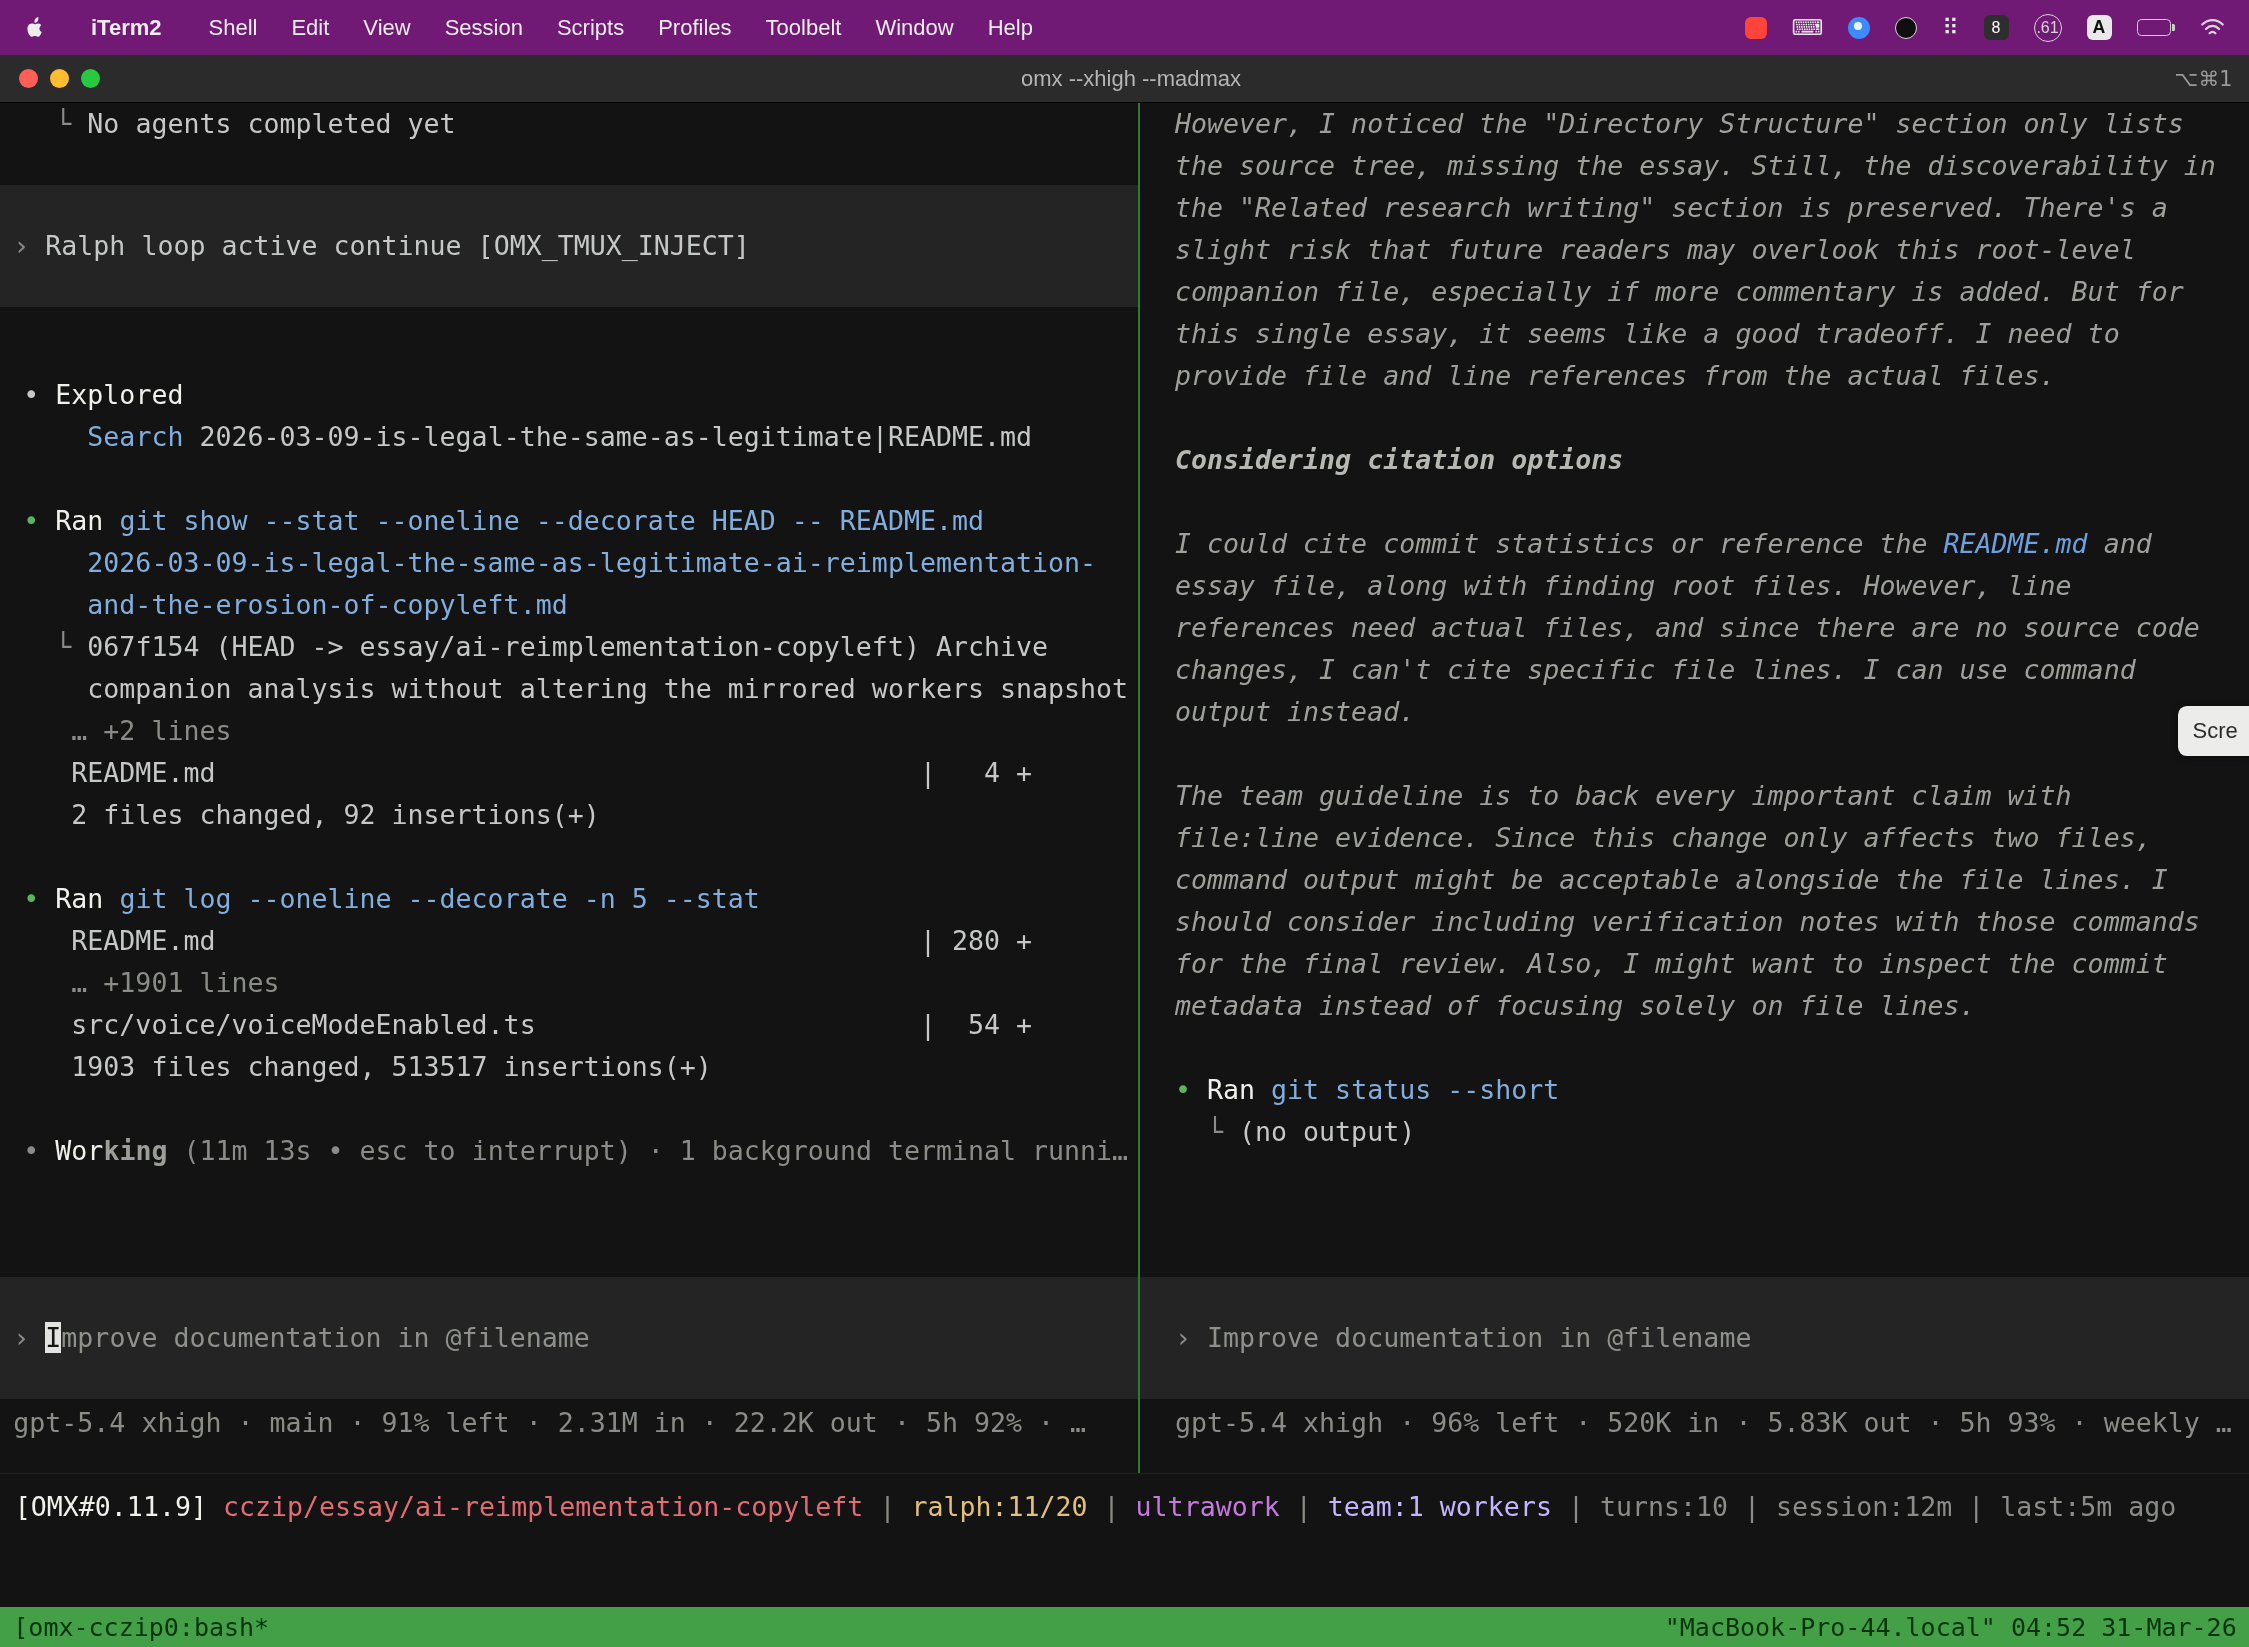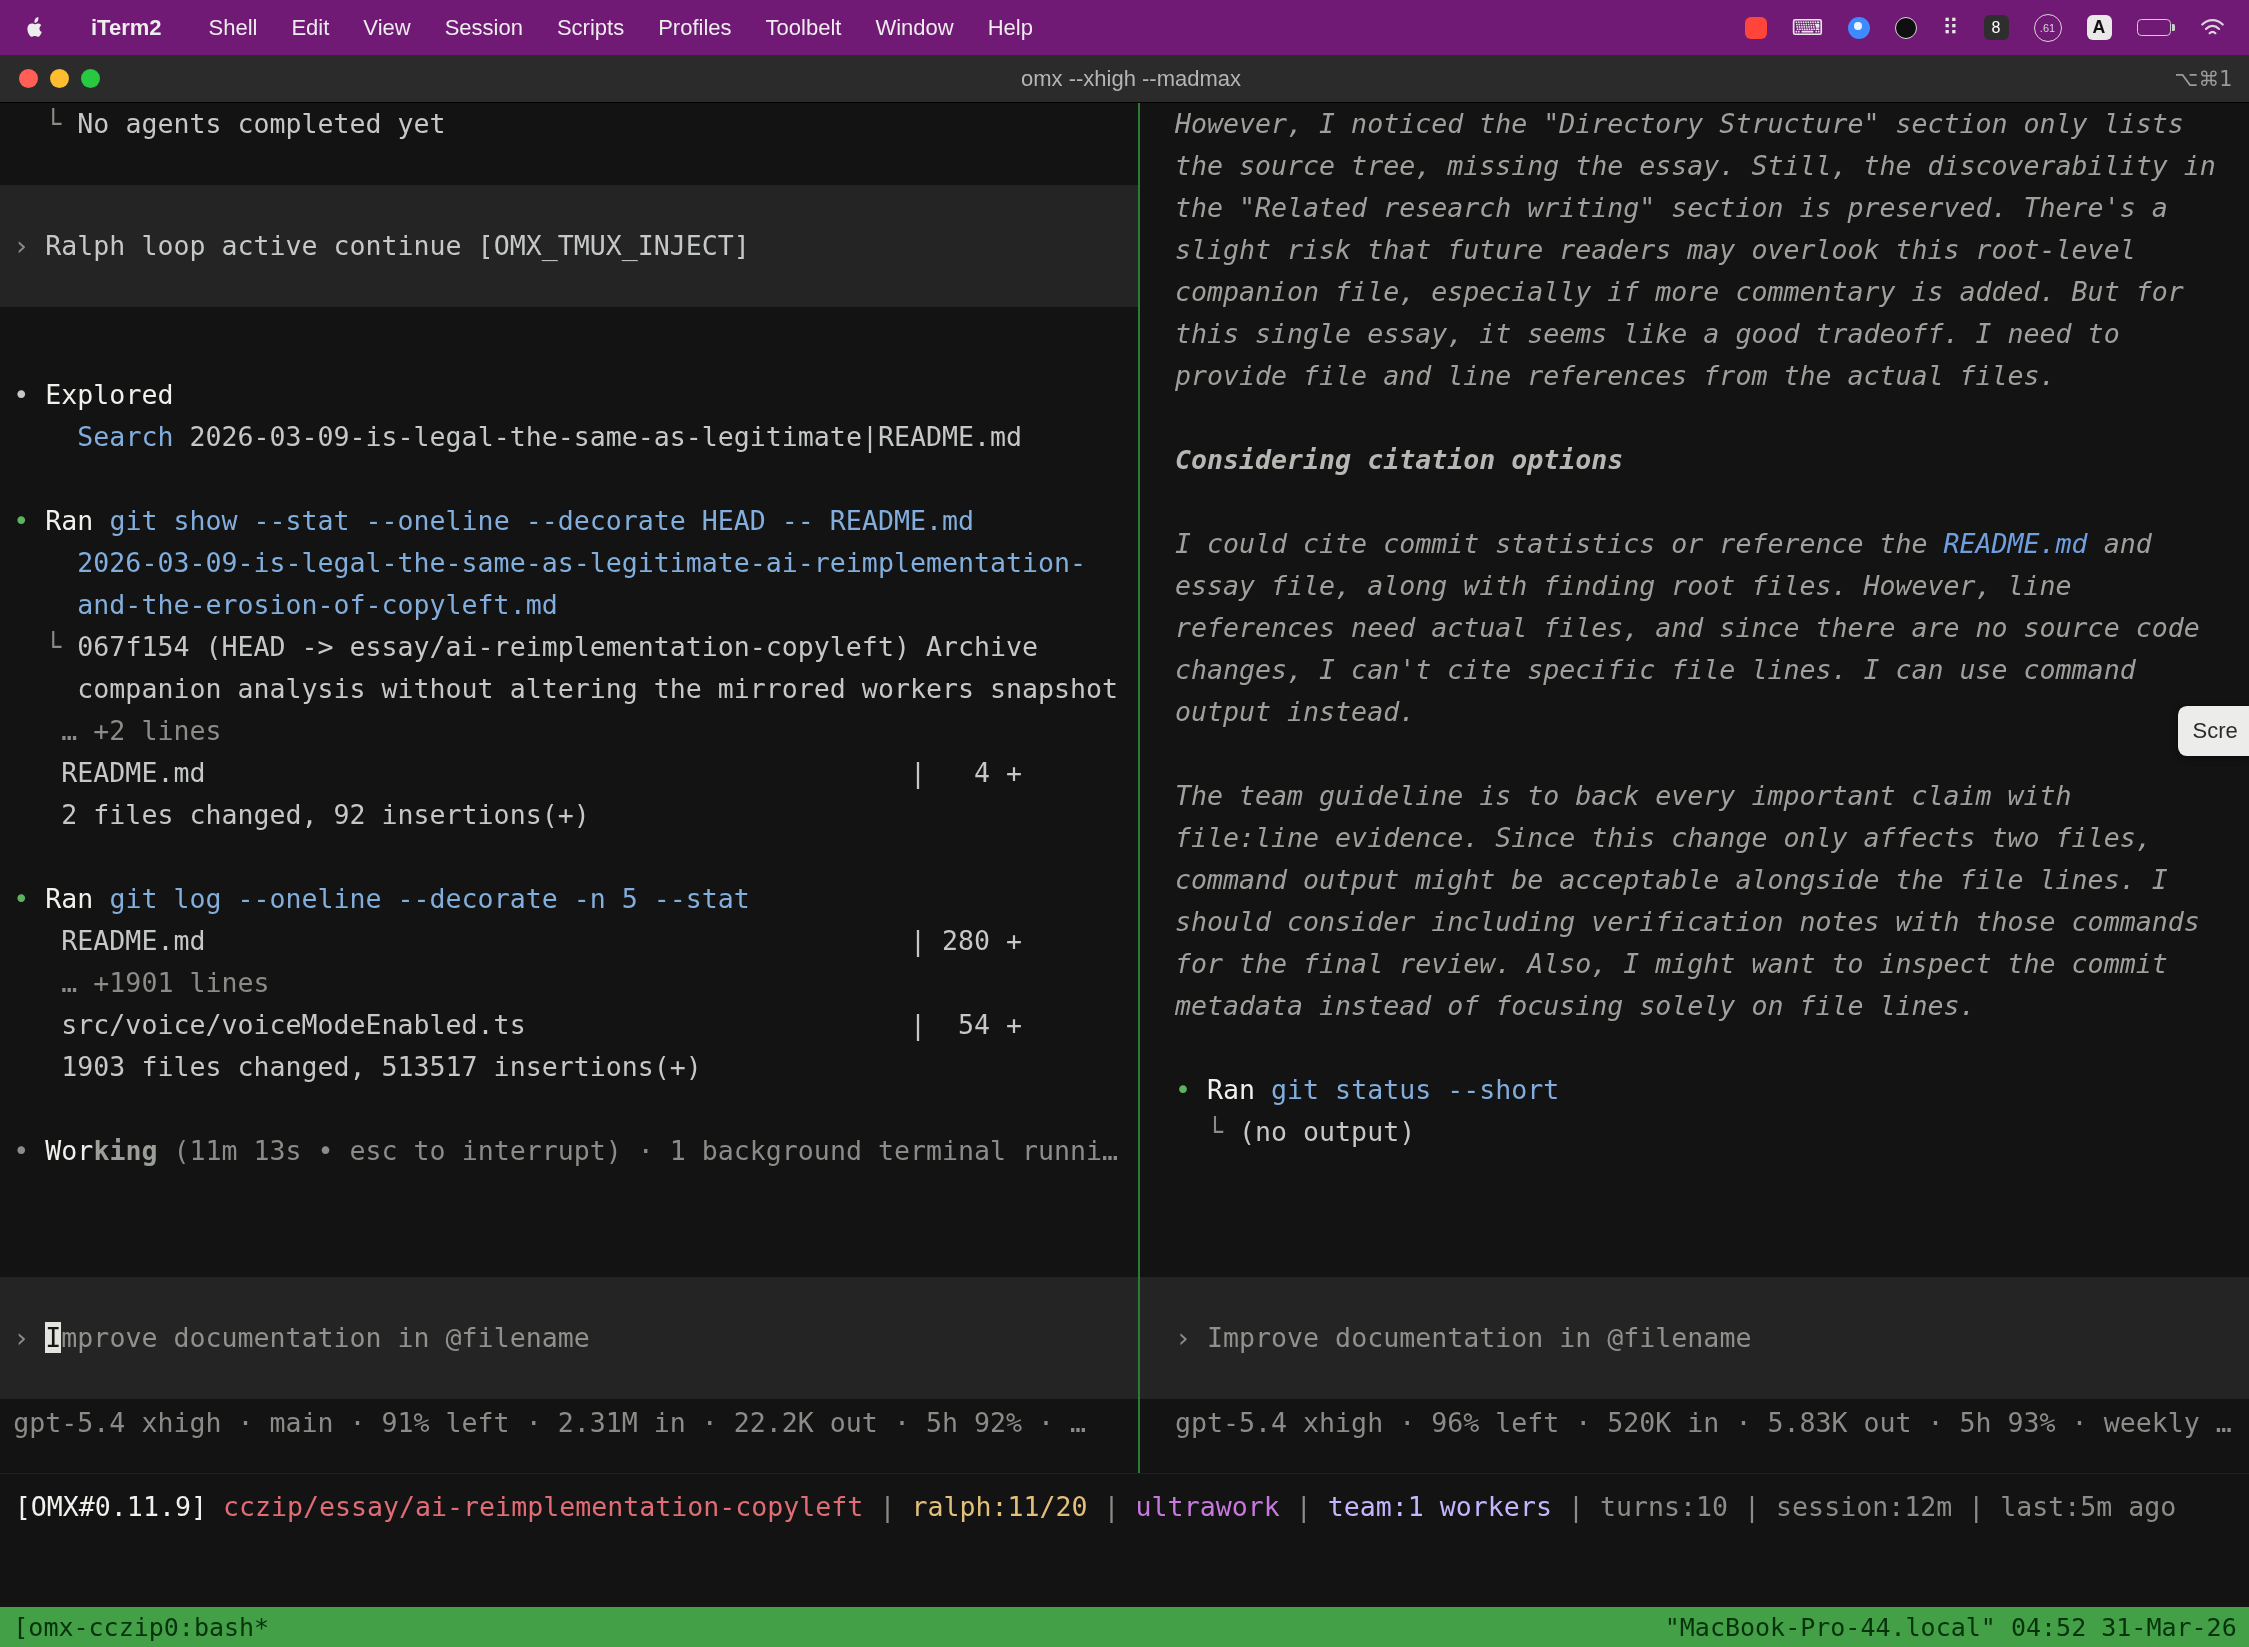--- a/index.html
+++ b/index.html
@@ -12,21 +12,21 @@
   .appname{font-weight:700;}
   .menus{display:flex;gap:34px;}
   .menu-item{color:#ededed;}
   .mb-right{margin-left:auto;display:flex;align-items:center;gap:25px;}
   .rec-icon{width:22px;height:22px;border-radius:5.9px;background:#ff453a;}
   .glyph{font-size:22px;color:#e8e8e8;font-family:"DejaVu Sans",sans-serif;}
   .blue-dot{width:22px;height:22px;border-radius:50%;background:#3d8bff;position:relative;}
   .blue-dot::after{content:"";position:absolute;left:5.9px;top:5.9px;width:7.4px;height:7.4px;border-radius:50%;background:#eaf3ff;}
   .dark-dot{width:22px;height:22px;border-radius:50%;background:#0f0f0f;border:1.5px solid #d7d7d7;box-sizing:border-box;}
   .key-box{width:25px;height:25px;border-radius:5.9px;background:#2e2e2e;color:#fff;display:flex;align-items:center;justify-content:center;font-size:16px;}
-  .pct-circle{width:28px;height:28px;border-radius:50%;border:1.5px solid #d6d6d6;color:#d6d6d6;display:flex;align-items:center;justify-content:center;font-size:11px;box-sizing:border-box;}
+  .pct-circle{width:28px;height:28px;border-radius:50%;border:1.5px solid #d6d6d6;color:#d6d6d6;display:flex;align-items:center;justify-content:center;font-size:16px;box-sizing:border-box;}
   .lang-box{width:25px;height:25px;border-radius:5.9px;background:#e9e9e9;color:#111;display:flex;align-items:center;justify-content:center;font-weight:700;font-size:17.7px;}
   .battery{display:flex;align-items:center;}
   .batt-shell{width:34px;height:17.7px;border:1.5px solid #cfcfcf;border-radius:4.4px;padding:1.5px;box-sizing:border-box;}
   .batt-fill{width:60%;height:100%;background:#fff;border-radius:1.5px;}
   .batt-nub{width:3px;height:7.4px;background:#cfcfcf;border-radius:0 1.5px 1.5px 0;margin-left:1.5px;}
   .wifi svg{display:block;}
 
   
   .titlebar{height:47px;background:#2b2b2b;display:flex;align-items:center;position:relative;border-bottom:0.7px solid #000;}
   .traffic{display:flex;gap:11.8px;padding-left:19px;z-index:2;}
@@ -36,21 +36,21 @@
   .tl-zoom{background:#28c840;}
   .title{position:absolute;left:12px;right:0;text-align:center;color:#b5b5b5;font-size:22px;}
   .shortcut{margin-left:auto;padding-right:17.7px;color:#9a9a9a;font-size:20.7px;z-index:2;font-family:"DejaVu Sans",sans-serif;}
 
   
   .terminal{position:absolute;top:103px;left:0;right:0;bottom:0;background:#131313;display:flex;flex-direction:column;font-family:"DejaVu Sans Mono",monospace;font-size:26.6px;line-height:42px;color:#c5c8c6;}
   .panes{height:1370px;display:flex;border-bottom:0.7px solid #1f1f1f;}
   .pane{display:flex;flex-direction:column;overflow:hidden;box-sizing:border-box;padding-bottom:29.5px;}
   .pane-left{width:1140px;border-right:2.2px solid #2c7a33;flex:none;}
   .pane-right{flex:1;}
-  .lp-pad{padding:0 13.3px;}
+  .lp-pad{padding:0 13.3px;margin-left:10px;}
   .rp-pad{padding:0 29.5px 0 35px;}
   .t-line{white-space:pre;height:42px;}
   .inject-box{margin:40px 0 25px;background:#242424;padding:40px 13.3px;}
   .inject-box .t-line{padding:0;}
   .para{white-space:normal;margin-bottom:42px;}
   .bottom-group{margin-top:auto;}
   .input-box{background:#242424;padding:40px 13.3px;white-space:pre;}
   .input-box.rp{padding-left:35px;}
   .pane-status{margin-top:3px;padding:0 13.3px;height:42px;white-space:pre;color:#8a8d87;}
   .pane-status.rp{padding:0 29.5px 0 35px;}

